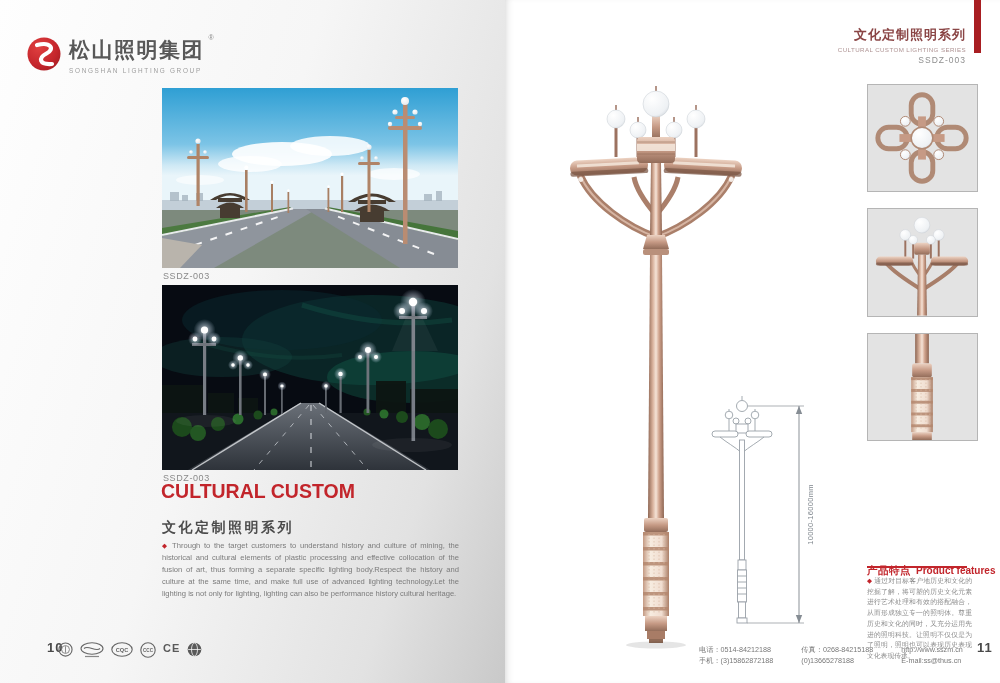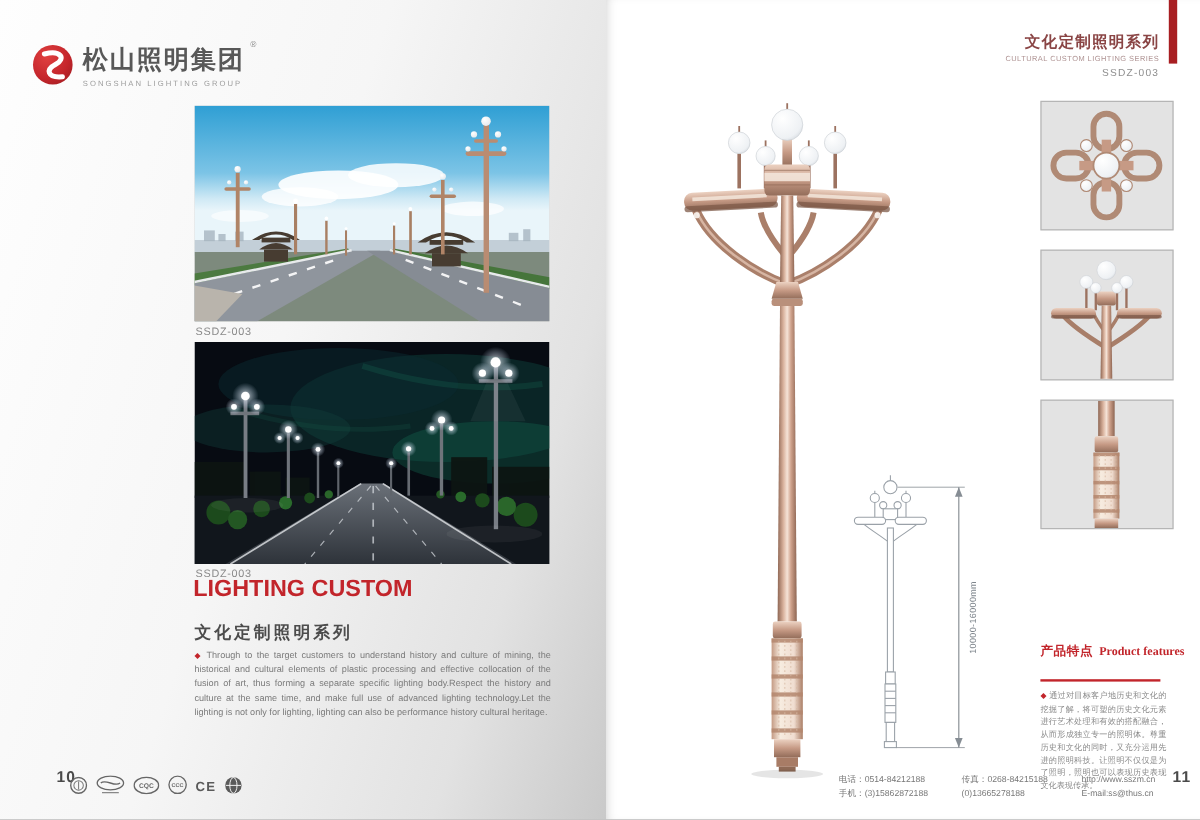--- a/index.html
+++ b/index.html
@@ -25,35 +25,35 @@
   .caption{font-size:9px;color:#8a8a8a;letter-spacing:.6px;}
   .cap1{left:163px;top:271px;} .cap2{left:163px;top:473px;}
 
   .h-en{left:161px;top:483px;font-size:19.5px;font-weight:bold;color:#c2252b;line-height:17.5px;letter-spacing:0px;}
   .h-cn{left:162px;top:519px;font-size:14px;font-weight:bold;color:#4c4c4c;letter-spacing:2.5px;}
   .para{left:162px;top:540px;width:297px;font-size:7.6px;line-height:1.58;color:#7b7b7b;text-align:justify;}
   .bullet{color:#c2252b;font-size:6.5px;}
 
   .pagenum{font-size:13px;font-weight:bold;color:#4a4a4a;letter-spacing:1px;margin-left:16px;}
   .pn10{left:31px;top:640px;} .pn11{left:961px;top:640px;}
-  .certs{left:58px;top:642px;display:flex;align-items:flex-end;gap:7px;height:20px;}
+  .certs{left:58px;top:642px;display:flex;align-items:flex-start;gap:7px;height:20px;}
   .ce{font-size:11px;font-weight:bold;color:#5a5a5a;letter-spacing:1px;}
 
   
   .r-head{right:34px;top:26px;text-align:right;}
   .r-cn{font-size:13px;font-weight:bold;color:#8a4545;letter-spacing:1px;}
   .r-en{font-size:6.2px;color:#ae9292;letter-spacing:.4px;margin-top:2px;}
   .r-model{right:34px;top:55px;font-size:8.5px;color:#8e8e8e;letter-spacing:1px;}
   .red-bar{right:19px;top:0;width:7px;height:53px;background:#a81e22;}
 
   
   .dbox{left:867px;width:111px;height:108px;border:1px solid #b5b5b5;background:#e3e3e3;box-sizing:border-box;}
   .db1{top:84px;} .db2{top:208px;height:109px;} .db3{top:333px;}
 
-  .feat-title{left:867px;top:533px;white-space:nowrap;font-family:Liberation Serif, serif;}
+  .feat-title{left:867px;top:560px;white-space:nowrap;}
   .ft-cn{font-size:10.5px;font-weight:bold;color:#c2252b;letter-spacing:.5px;}
   .ft-en{font-size:10px;font-weight:bold;color:#c2252b;margin-left:5px;}
   .feat-rule{left:867px;top:566px;width:100px;height:2px;background:#c2252b;}
   .feat-text{left:867px;top:576px;width:105px;font-size:6.8px;line-height:1.58;color:#8b8b8b;text-align:justify;}
 
   .contact{left:699px;top:644px;display:flex;gap:28px;font-size:7.2px;color:#787878;line-height:1.55;}
   .contact a{color:#787878;text-decoration:none;}
 </style>
 </head>
 <body>
@@ -285,21 +285,21 @@
               <circle cx="120" cy="101" r="1.6" fill="#ffffff"></circle>
           </g>
         </g>
         <ellipse cx="250" cy="160" rx="40" ry="7" fill="#ffffff" opacity=".05"></ellipse>
         <ellipse cx="44" cy="136" rx="30" ry="6" fill="#ffffff" opacity=".05"></ellipse>
       </svg>
     </div>
     <div class="abs caption cap2">SSDZ-003</div>
 
     <div class="abs h-en">
-      <span style="display:block">LIGHTING CUSTOM</span>
+      <span style="display:block">CULTURAL CUSTOM</span>
     </div>
     <div class="abs h-cn">文化定制照明系列</div>
 
     <div class="abs para">
       <span class="bullet">◆</span>
       <span>Through to the target customers to understand history and culture of mining, the historical and cultural elements of plastic processing and effective collocation of the fusion of art, thus forming a separate specific lighting body.Respect the history and culture at the same time, and make full use of advanced lighting technology.Let the lighting is not only for lighting, lighting can also be performance history cultural heritage.</span>
     </div>
 
     <div class="abs pagenum pn10">10</div>
 

